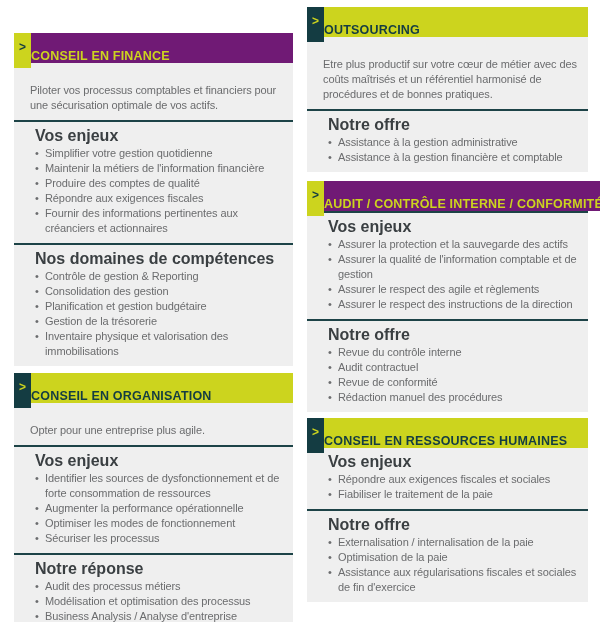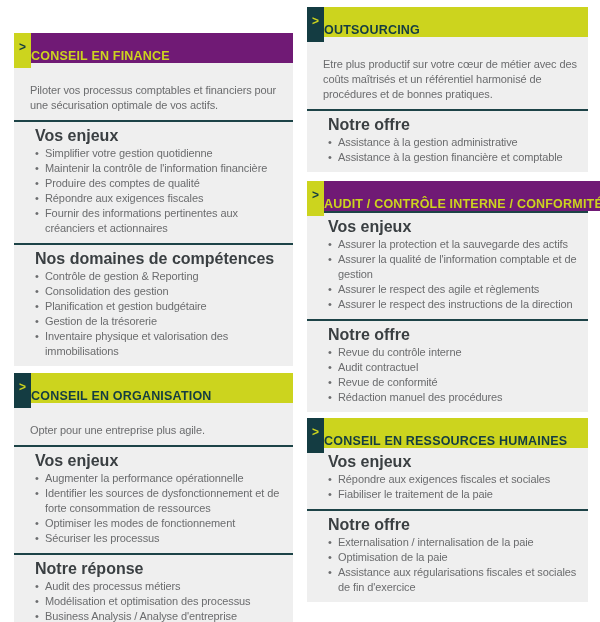--- a/index.html
+++ b/index.html
@@ -53,21 +53,21 @@
             <h2 class="panel-title">CONSEIL EN FINANCE</h2>
           </div>
         </div>
         <div class="panel-body">
           <p class="intro">Piloter vos processus comptables et financiers pour une sécurisation optimale de vos actifs.</p>
           <div class="rule"></div>
           <div class="sect">
             <h3 class="sect-title">Vos enjeux</h3>
             <ul class="items">
               <li class="item">Simplifier votre gestion quotidienne</li>
-              <li class="item">Maintenir la contrôle de l'information financière</li>
+              <li class="item">Maintenir la métiers de l'information financière</li>
               <li class="item">Produire des comptes de qualité</li>
               <li class="item">Répondre aux exigences fiscales</li>
               <li class="item">Fournir des informations pertinentes aux créanciers et actionnaires</li>
             </ul>
           </div>
           <div class="rule"></div>
           <div class="sect">
             <h3 class="sect-title">Nos domaines de compétences</h3>
             <ul class="items">
               <li class="item">Contrôle de gestion &amp; Reporting</li>
@@ -85,22 +85,22 @@
           <div class="title-bar">
             <h2 class="panel-title">CONSEIL EN ORGANISATION</h2>
           </div>
         </div>
         <div class="panel-body">
           <p class="intro">Opter pour une entreprise plus agile.</p>
           <div class="rule"></div>
           <div class="sect">
             <h3 class="sect-title">Vos enjeux</h3>
             <ul class="items">
+              <li class="item">Identifier les sources de dysfonctionnement et de forte consommation de ressources</li>
               <li class="item">Augmenter la performance opérationnelle</li>
-              <li class="item">Identifier les sources de dysfonctionnement et de forte consommation de ressources</li>
               <li class="item">Optimiser les modes de fonctionnement</li>
               <li class="item">Sécuriser les processus</li>
             </ul>
           </div>
           <div class="rule"></div>
           <div class="sect">
             <h3 class="sect-title">Notre réponse</h3>
             <ul class="items">
               <li class="item">Audit des processus métiers</li>
               <li class="item">Modélisation et optimisation des processus</li>

